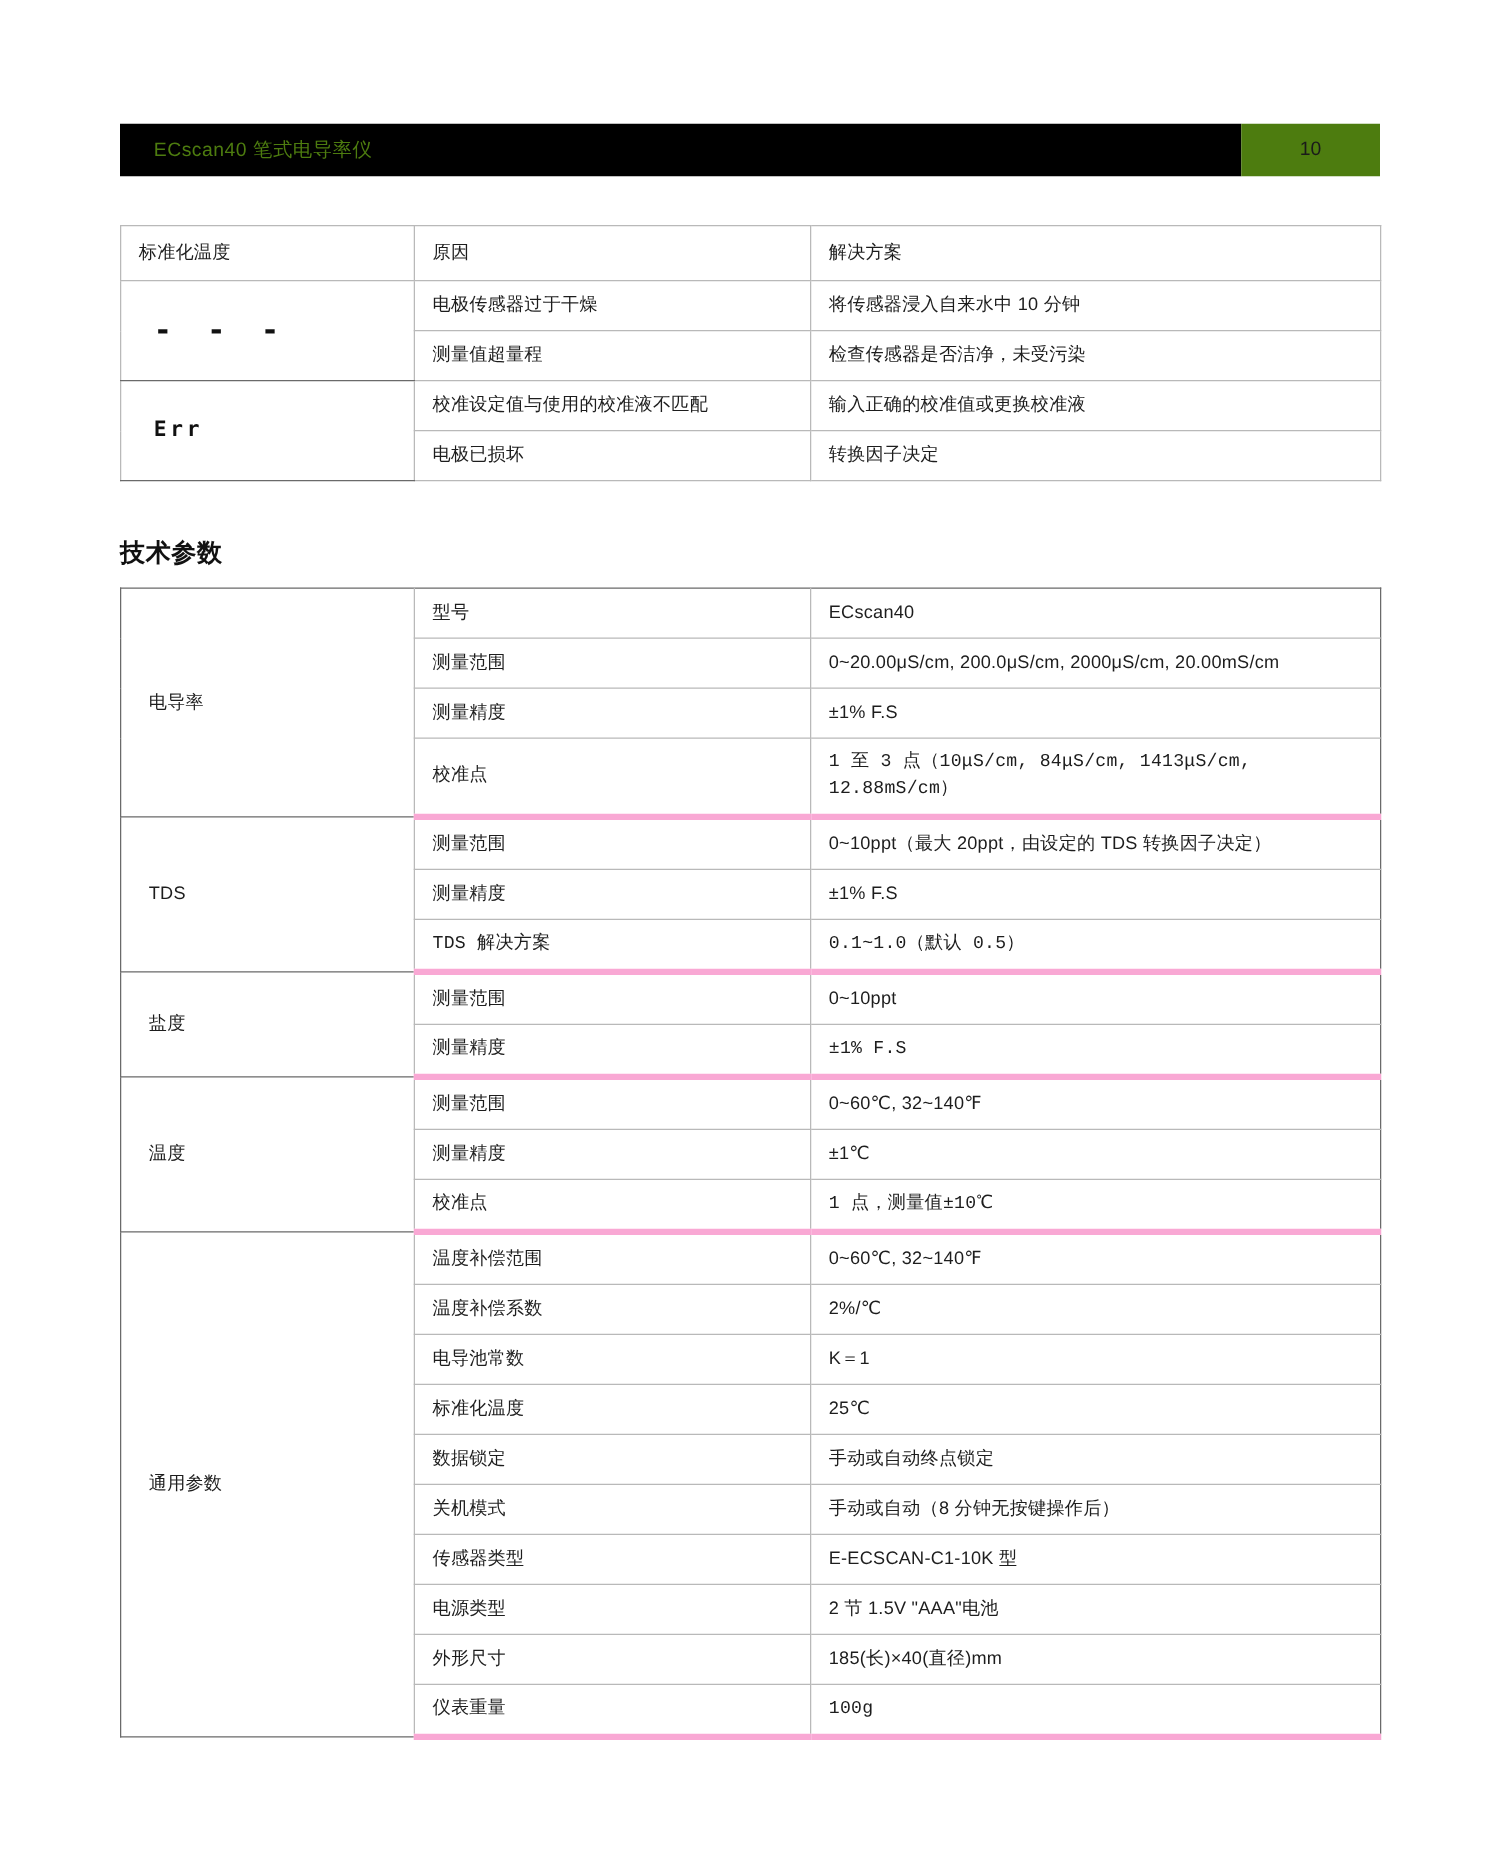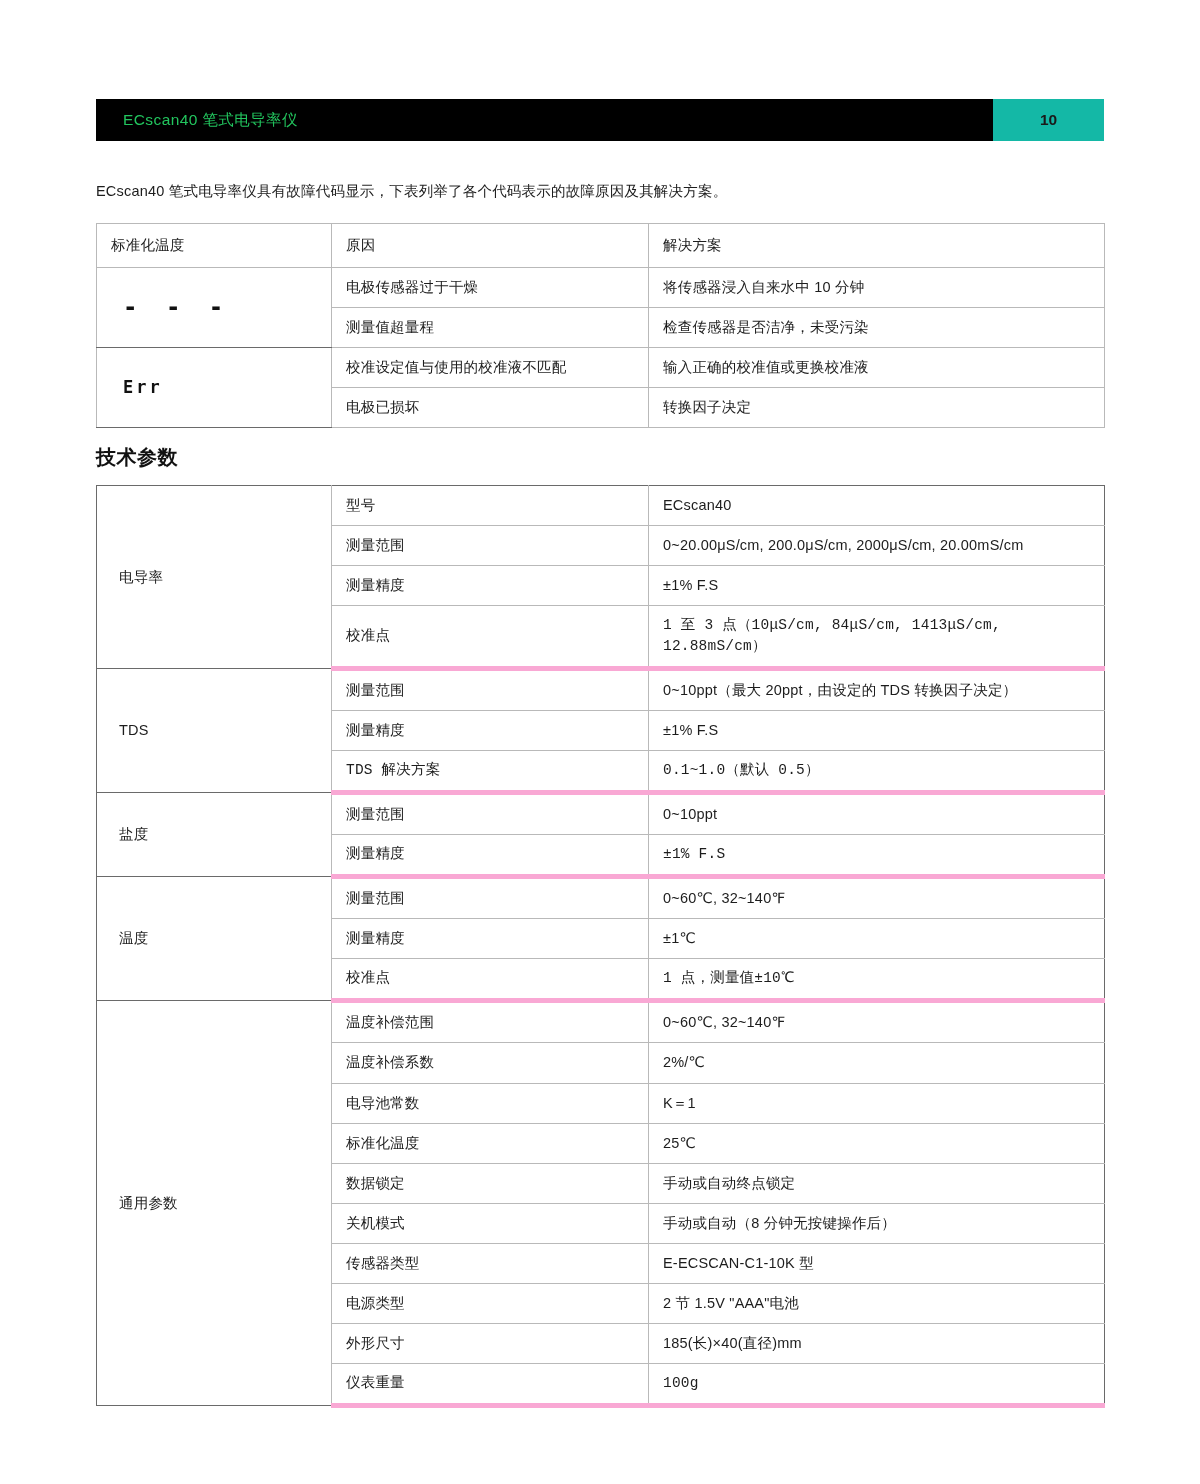--- a/index.html
+++ b/index.html
@@ -33,32 +33,31 @@
   }
   .header-title-block {
     flex: 1 1 auto;
     background: #000000;
     display: flex;
     align-items: center;
     padding-left: 27px;
     box-sizing: border-box;
   }
   .header-title {
-    color: #22c55e;
+    color: #4d7c0f;
     font-size: 15.5px;
     letter-spacing: 0.4px;
     white-space: nowrap;
   }
   .header-page-block {
     flex: 0 0 111px;
-    background: #14b8a6;
+    background: #4d7c0f;
     display: flex;
     align-items: center;
     justify-content: center;
-    font-weight: bold;
   }
   .header-page-num {
     color: #1a1a1a;
     font-size: 15.5px;
   }
 
   
   .content {
     position: absolute;
     left: 96px;
@@ -67,21 +66,21 @@
   }
 
   h2.section-title {
     font-size: 20px;
     font-weight: bold;
     margin: 0 0 14px 0;
     letter-spacing: 0.5px;
     color: #111111;
   }
   .section-title.second {
-    margin-top: 16px;
+    margin-top: 44px;
   }
 
   p.intro {
     font-size: 14.5px;
     line-height: 1.6;
     margin: 0 0 20px 0;
     color: #1d1d1d;
     letter-spacing: 0.2px;
   }
 
@@ -153,21 +152,20 @@
     <div class="header-title-block">
       <span class="header-title">ECscan40 笔式电导率仪</span>
     </div>
     <div class="header-page-block">
       <span class="header-page-num">10</span>
     </div>
   </div>
 
   <div class="content">
 
-    <p class="intro">ECscan40 笔式电导率仪具有故障代码显示，下表列举了各个代码表示的故障原因及其解决方案。</p>
 
     <table class="doc-table tbl-trouble">
       <colgroup>
           <col class="c1">
           <col class="c2">
           <col class="c3">
         </colgroup>
       <tbody>
           <tr class="head">
             <td>标准化温度</td>

